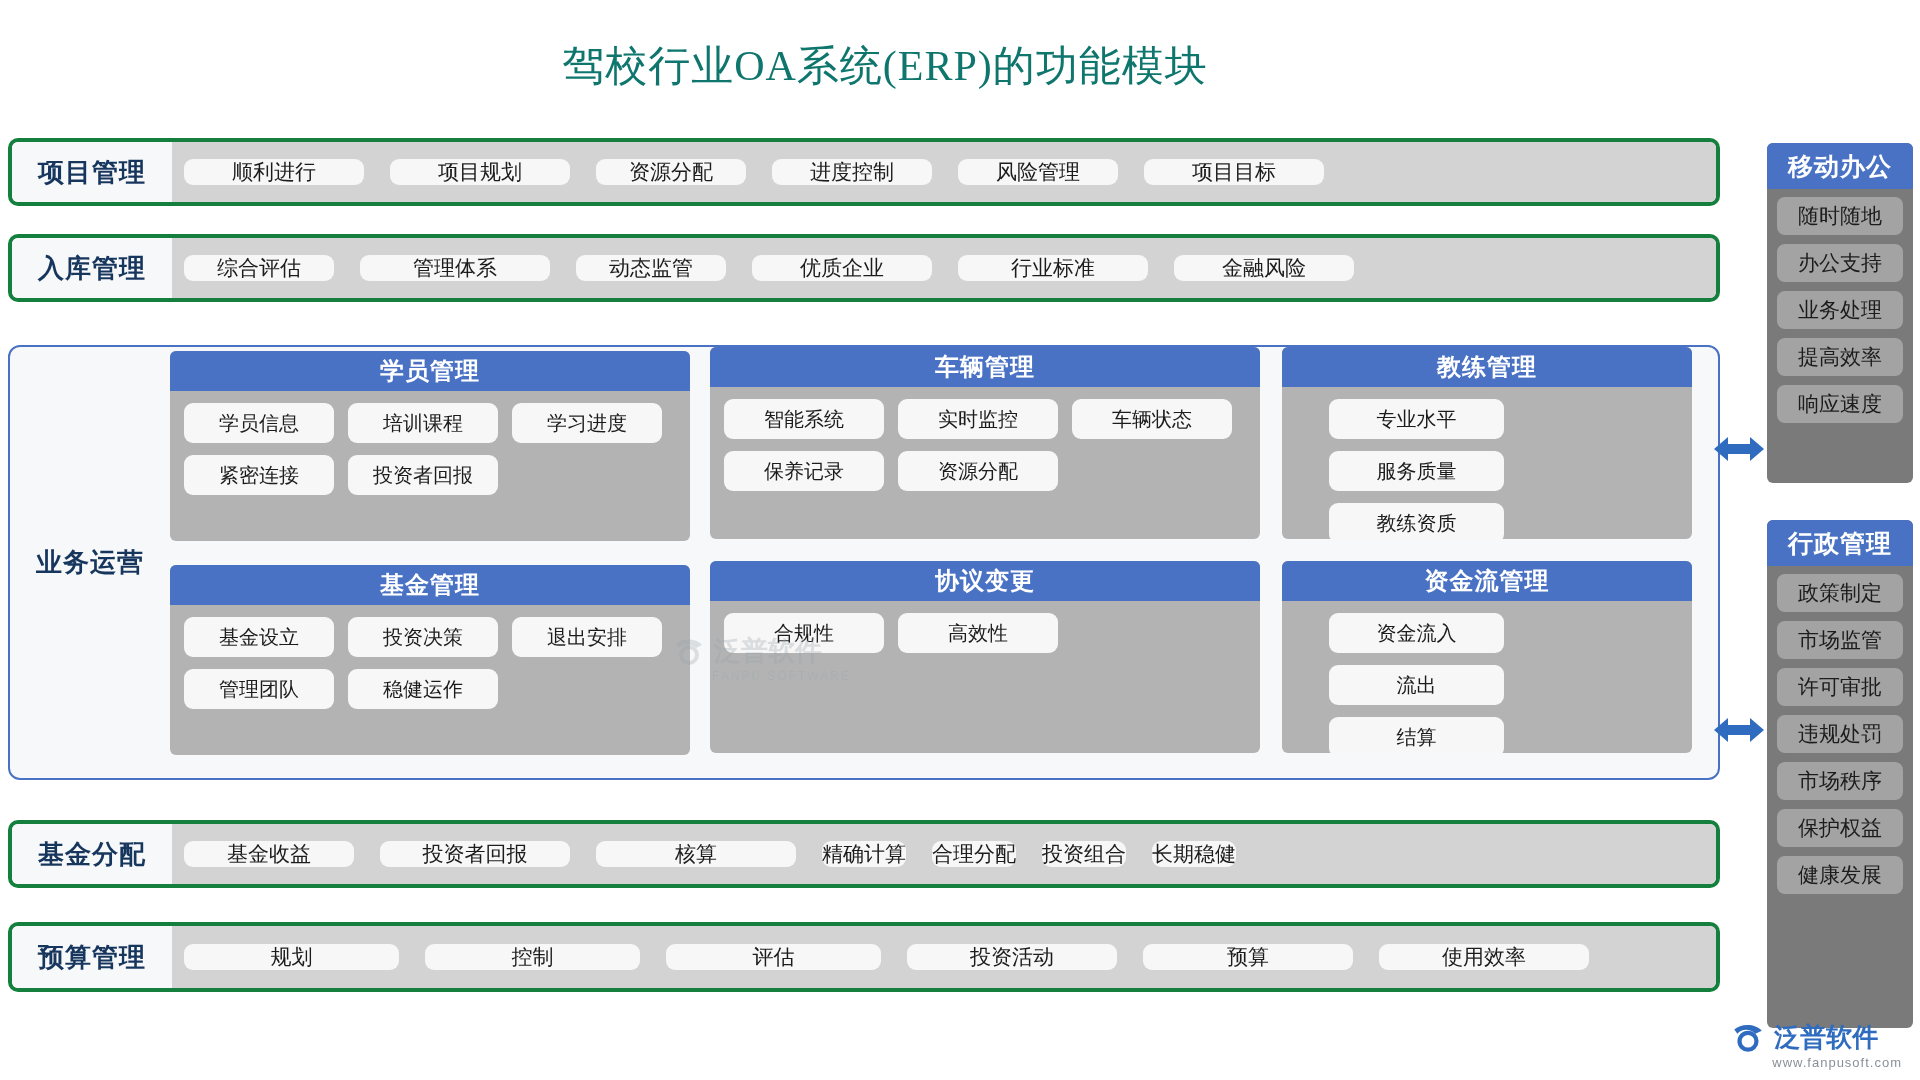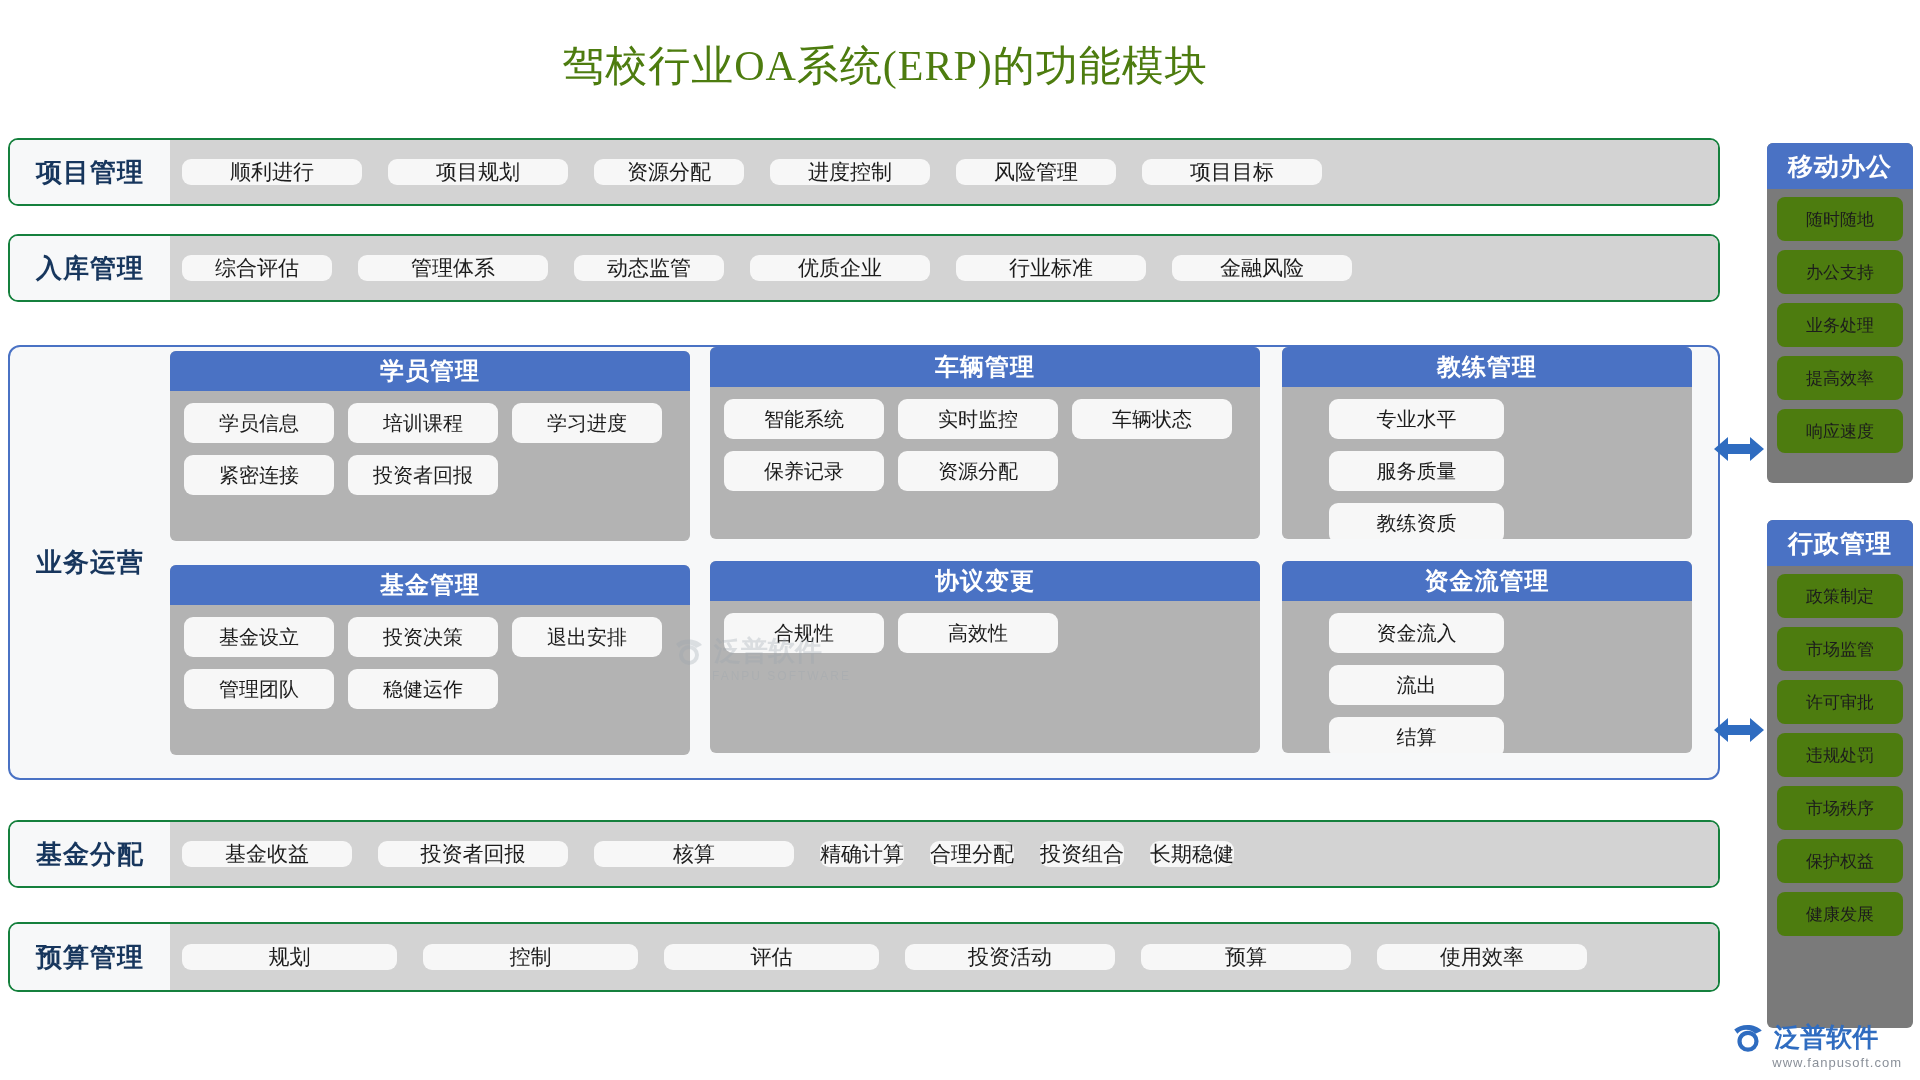--- a/index.html
+++ b/index.html
@@ -8,29 +8,29 @@
     background: #ffffff;
     font-family: "Liberation Serif", "DejaVu Serif", serif;
     overflow: hidden;
   }
   #page { position: relative; width: 1920px; height: 1080px; background:#fff; }
 
   
   .page-title{
     position:absolute; left:0; top:38px; width:1770px;
     text-align:center;
-    font-size:42px; font-weight:400; color:#4d7c0f;
+    font-size:42px; font-weight:400; color:#0f766e;
     letter-spacing:1px;
     font-family:"Liberation Serif","DejaVu Serif",serif;
   }
 
   
   .band{
     position:absolute;
-    border:2px solid #15803d;
+    border:4px solid #15803d;
     border-radius:10px;
     background:#f7f8f9;
     display:flex; align-items:stretch;
     overflow:hidden;
   }
   .band-label{
     flex:0 0 160px;
     display:flex; align-items:center; justify-content:center;
     font-size:26px; font-weight:700; color:#17365d;
     background:#f7f8f9;
@@ -116,23 +116,23 @@
     overflow:hidden;
   }
   .side-head{
     height:46px; background:#4a72c4; color:#fff;
     font-size:25px; font-weight:700;
     display:flex; align-items:center; justify-content:center;
     letter-spacing:1px;
   }
   .side-list{ padding:8px 10px 0 10px; display:flex; flex-direction:column; gap:9px; }
   .side-item{
-    background:#4d7c0f; border-radius:8px; height:44px;
-    display:flex; align-items:center; justify-content:center;
-    font-size:17px; color:#1c1c1c;
+    background:#a3a3a3; border-radius:8px; height:38px;
+    display:flex; align-items:center; justify-content:center;
+    font-size:21px; color:#1c1c1c;
     font-family:"Liberation Serif","DejaVu Serif",serif;
   }
 
   
   .arrow{ position:absolute; width:54px; height:34px; }
 
   
   #watermark{
     position:absolute; left:672px; top:620px;
     width:230px; height:76px;

